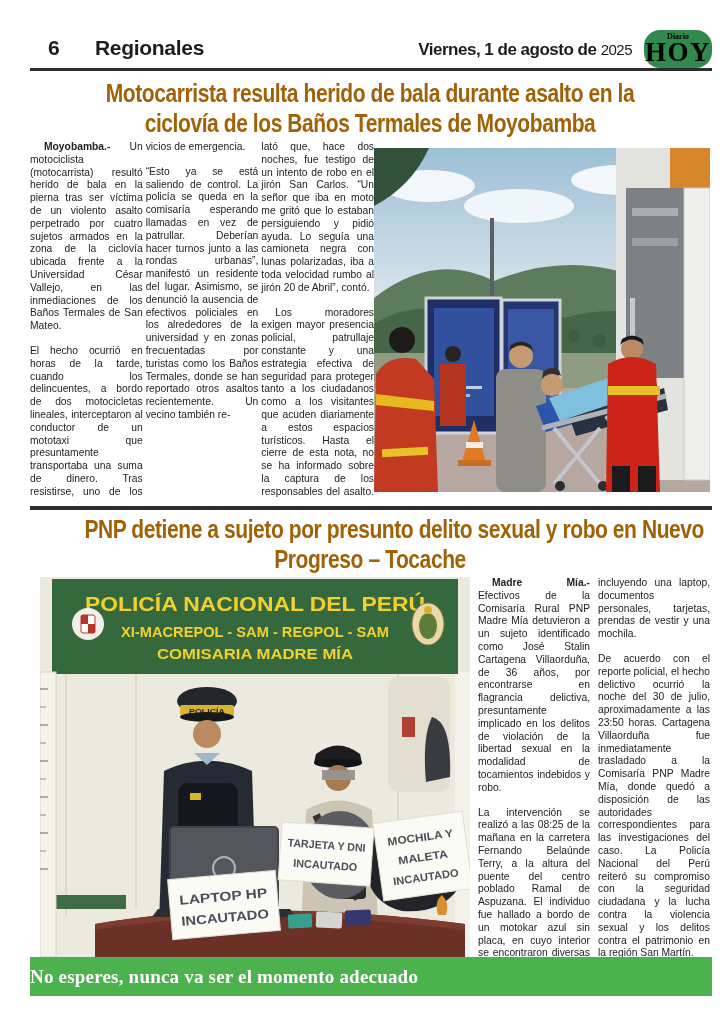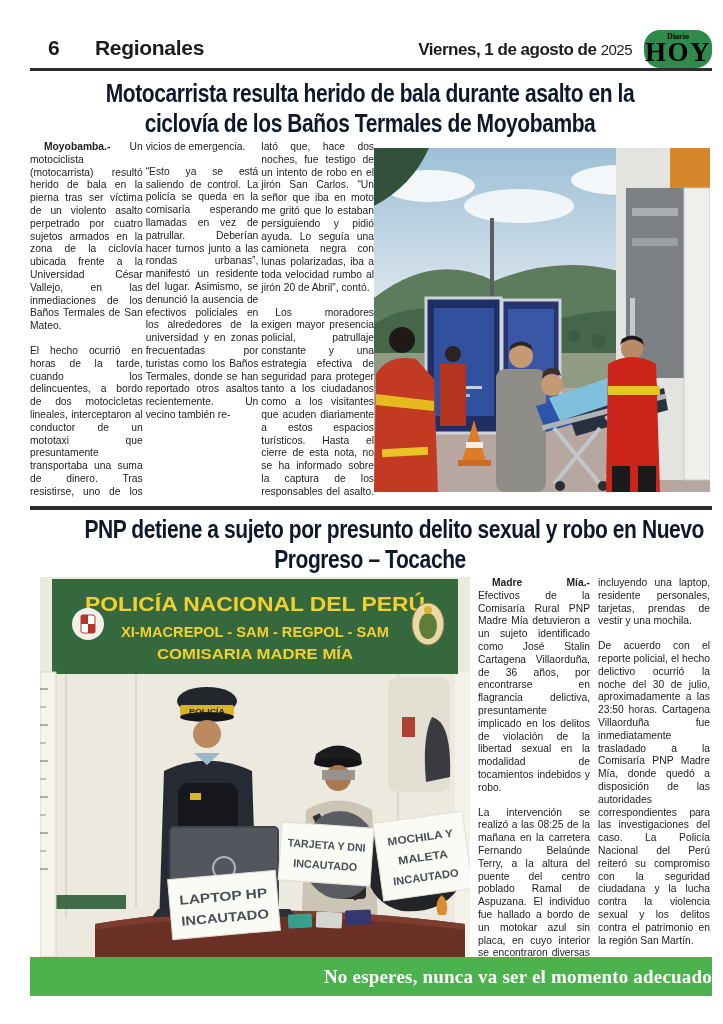--- a/index.html
+++ b/index.html
@@ -19,21 +19,21 @@
     background:#2f8a4c; border-radius:16px; color:#000000; text-align:center;
     font-family:"Liberation Serif", serif;
   }
   .brand .top  { font-size:8px; font-weight:bold; padding-top:3px; line-height:8px; }
   .brand .main { font-size:27px; font-weight:bold; letter-spacing:1.5px; line-height:23px; }
   .rule { position:absolute; left:30px; width:682px; background:#2d2d2d; }
   .rule.r1 { top:68px;  height:3px; }
   .rule.r2 { top:506px; height:4px; }
   
   .hl { position:absolute; left:30px; width:680px; text-align:center;
-        font-weight:bold; font-size:25px; line-height:30px; color:#0f172a; }
+        font-weight:bold; font-size:25px; line-height:30px; color:#a16207; }
   .hl span { display:block; white-space:nowrap; transform:scaleX(0.84); transform-origin:50% 50%; letter-spacing:-0.5px; }
   .hl1 { top:78px; }
   .hl2 { top:514px; }
   
   .a1cols { position:absolute; left:30px; top:141px; width:344px; height:356px;
             display:flex; gap:3px; overflow:hidden; }
   .a1cols .col { flex:1; }
   .col, .a2col { font-size:10.3px; line-height:12.8px; text-align:justify; color:#222; }
   .col p, .a2col p { margin-bottom:12px; }
   p.ind { text-indent:14px; }
@@ -42,21 +42,21 @@
   .a2c1 { left:478px; }
   .a2c2 { left:598px; }
   
   .photo1 { position:absolute; left:374px; top:148px; width:336px; height:344px; }
   .photo2 { position:absolute; left:40px;  top:577px; width:430px; height:392px; }
   svg { display:block; }
   svg text { font-family:"Liberation Sans", sans-serif; }
   
   .banner {
     position:absolute; left:30px; top:957px; width:682px; height:39px;
-    background:#4bb24e; color:#fff; text-align:right;
+    background:#4bb24e; color:#fff; text-align:left;
     font-family:"Liberation Serif", serif; font-weight:bold;
     font-size:19px; line-height:39px; letter-spacing:0.2px;
   }
 </style>
 </head>
 <body>
 
 <div class="page">
 
   <header>
@@ -304,19 +304,19 @@
         <text x="383" y="304" text-anchor="middle" font-size="11" font-weight="bold" fill="#4a5059" textLength="66" lengthAdjust="spacingAndGlyphs">INCAUTADO</text>
       </g>
     </svg>
   </figure>
 
   <div class="a2col a2c1">
     <p class="ind"><span class="dl">Madre Mía.-</span><span> Efectivos de la Comisaría Rural PNP Madre Mía detuvieron a un sujeto identificado como José Stalin Cartagena Villaorduña, de 36 años, por encontrarse en flagrancia delictiva, presuntamente implicado en los delitos de violación de la libertad sexual en la modalidad de tocamientos indebidos y robo.</span></p>
     <p>La intervención se realizó a las 08:25 de la mañana en la carretera Fernando Belaúnde Terry, a la altura del puente del centro poblado Ramal de Aspuzana. El individuo fue hallado a bordo de un motokar azul sin placa, en cuyo interior se encontraron diversas pertenencias de la víctima,</p>
   </div>
   <div class="a2col a2c2">
-    <p>incluyendo una laptop, residente personales, tarjetas, prendas de vestir y una mochila.</p>
+    <p>incluyendo una laptop, documentos personales, tarjetas, prendas de vestir y una mochila.</p>
     <p>De acuerdo con el reporte policial, el hecho delictivo ocurrió la noche del 30 de julio, aproximadamente a las 23:50 horas. Cartagena Villaorduña fue inmediatamente trasladado a la Comisaría PNP Madre Mía, donde quedó a disposición de las autoridades correspondientes para las investigaciones del caso. La Policía Nacional del Perú reiteró su compromiso con la seguridad ciudadana y la lucha contra la violencia sexual y los delitos contra el patrimonio en la región San Martín.</p>
   </div>
 
   <footer class="banner">No esperes, nunca va ser el momento adecuado</footer>
 
 </div>
 
 </body></html>

